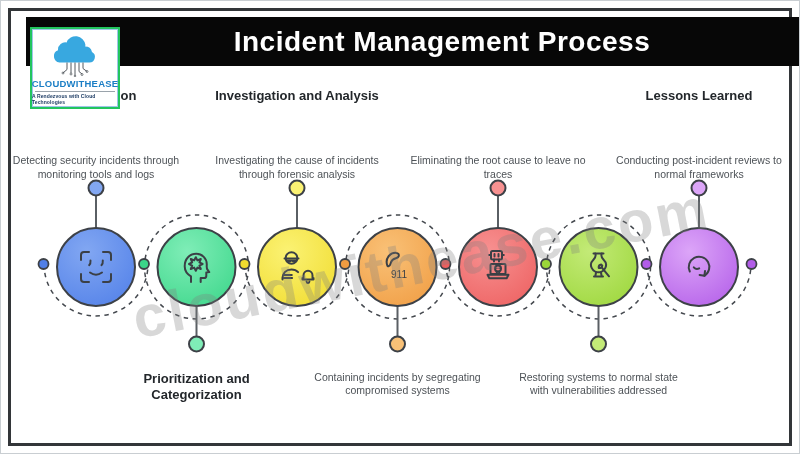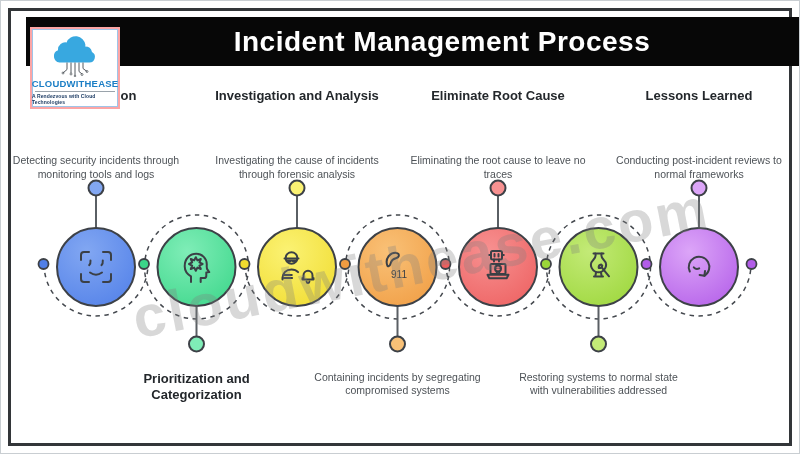--- a/index.html
+++ b/index.html
@@ -11,21 +11,21 @@
   #frame{position:absolute;left:7px;top:7px;right:7px;bottom:7px;border:3px solid #333639;pointer-events:none;}
   
   #banner{
     position:absolute;left:25px;top:16px;width:750px;height:49px;background:#070707;
     display:flex;align-items:center;justify-content:center;z-index:5;padding-left:41px;
   }
   #banner h1{margin:0;color:#ffffff;font-size:28px;font-weight:700;letter-spacing:.5px;}
   
   #logo{
     position:absolute;left:29px;top:26px;width:90px;height:82px;background:#ffffff;
-    border:2px solid #fca5a5;z-index:10;display:flex;flex-direction:column;align-items:center;
+    border:2px solid #22c55e;z-index:10;display:flex;flex-direction:column;align-items:center;
     box-sizing:border-box;box-shadow:0 0 0 1px #9fc4e8 inset;
   }
   #logo svg{margin-top:2px;}
   .logo-name{color:#1b7ec5;font-weight:700;font-size:9.5px;letter-spacing:.2px;margin-top:1px;}
   .logo-rule{width:80px;border-top:1px solid #9aa3ab;margin:2px 0 1px 0;}
   .logo-tagline{color:#17365f;font-weight:700;font-size:5px;letter-spacing:.1px;}
   
   .step-text{position:absolute;width:176px;text-align:center;z-index:3;}
   .step-text.top{top:90px;height:90px;display:flex;flex-direction:column;justify-content:flex-end;gap:46px;}
   .step-text.bottom{top:354px;margin-top:16px;}
@@ -209,21 +209,20 @@
         <div class="step-title">Prioritization and Categorization</div>
       </div>
       <div class="step-text top" style="left: 208px;">
         <div class="step-title">Investigation and Analysis</div>
         <div class="step-desc">Investigating the cause of incidents through forensic analysis</div>
       </div>
       <div class="step-text bottom" style="left: 308.5px;">
         <div class="step-desc">Containing incidents by segregating compromised systems</div>
       </div>
       <div class="step-text top" style="left: 409px;">
-        <div class="step-title">Eliminate Root Cause</div>
         <div class="step-desc">Eliminating the root cause to leave no traces</div>
       </div>
       <div class="step-text bottom" style="left: 509.5px;">
         <div class="step-desc">Restoring systems to normal state with vulnerabilities addressed</div>
       </div>
       <div class="step-text top" style="left: 610px;">
         <div class="step-title">Lessons Learned</div>
         <div class="step-desc">Conducting post-incident reviews to normal frameworks</div>
       </div>
     </div>

